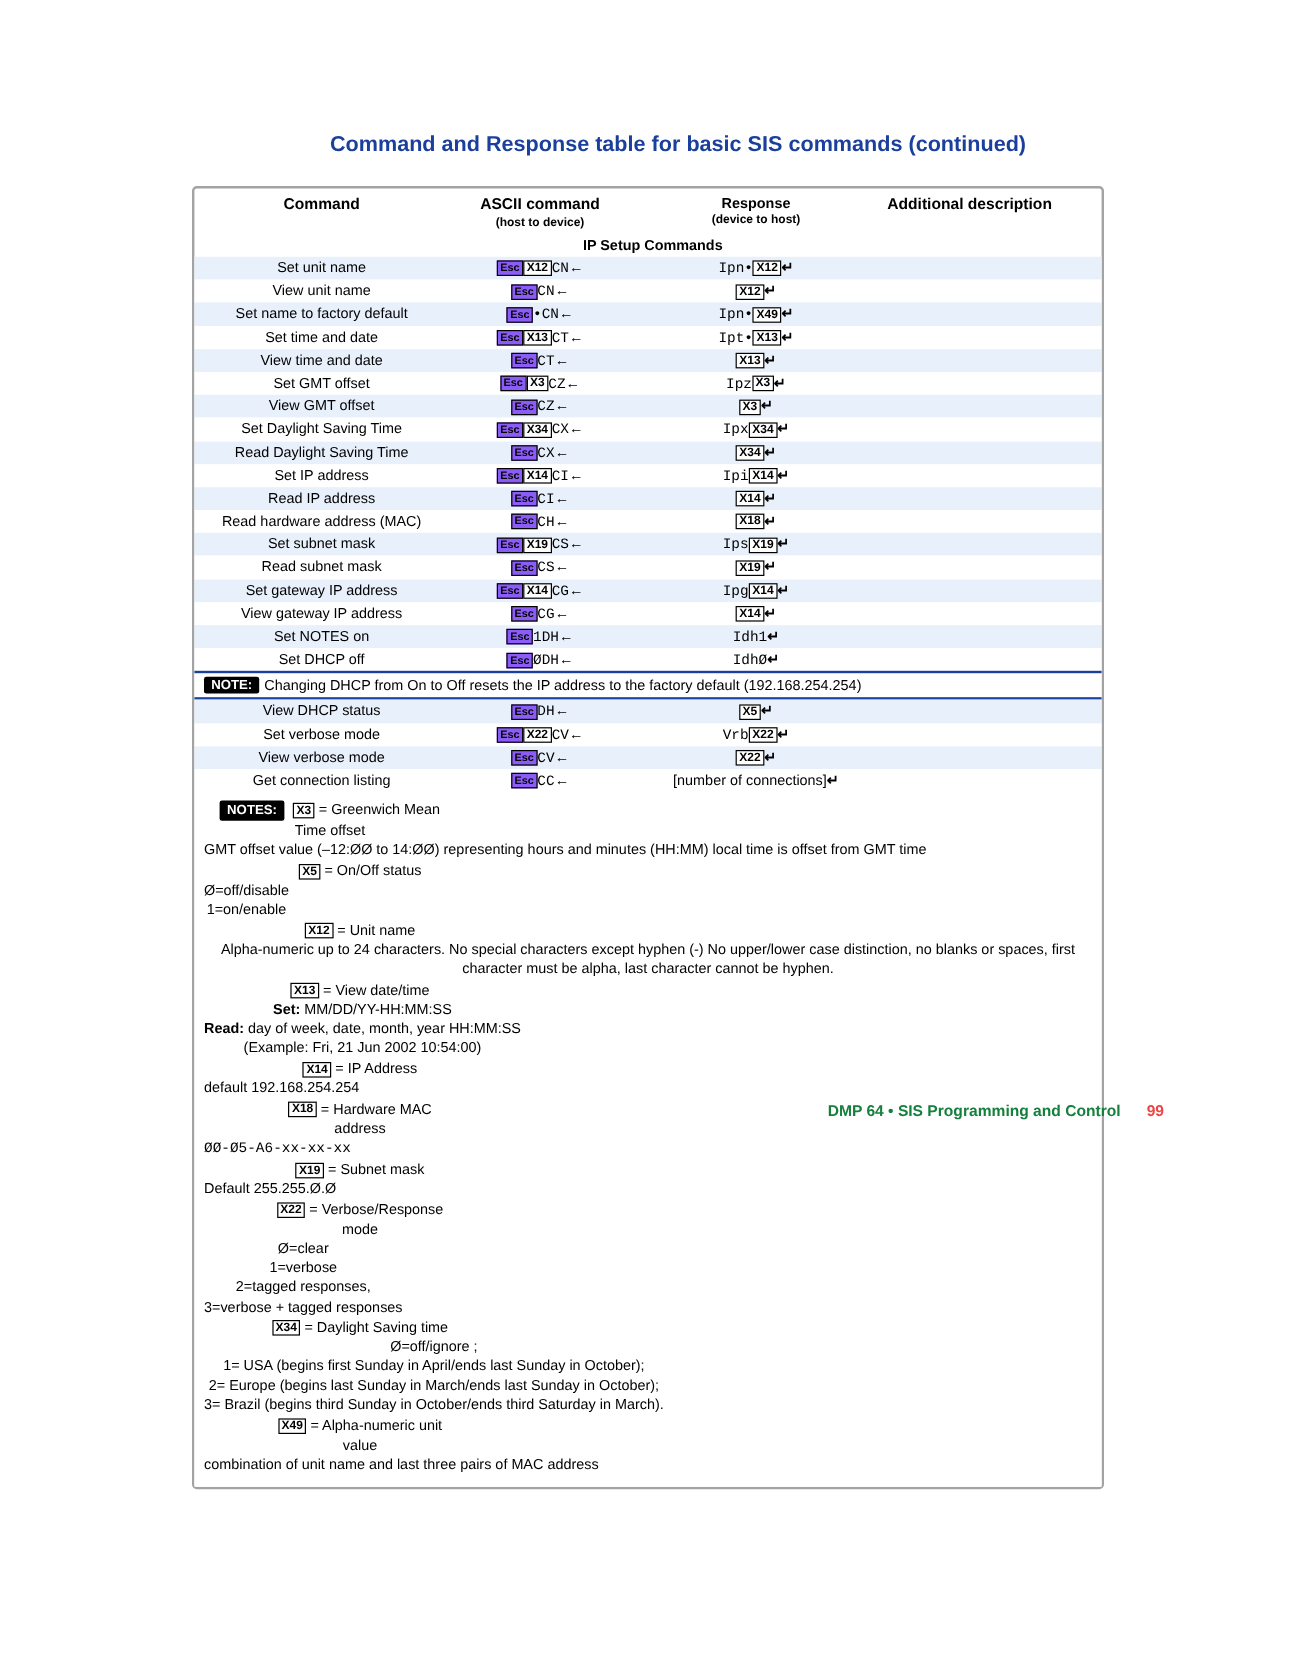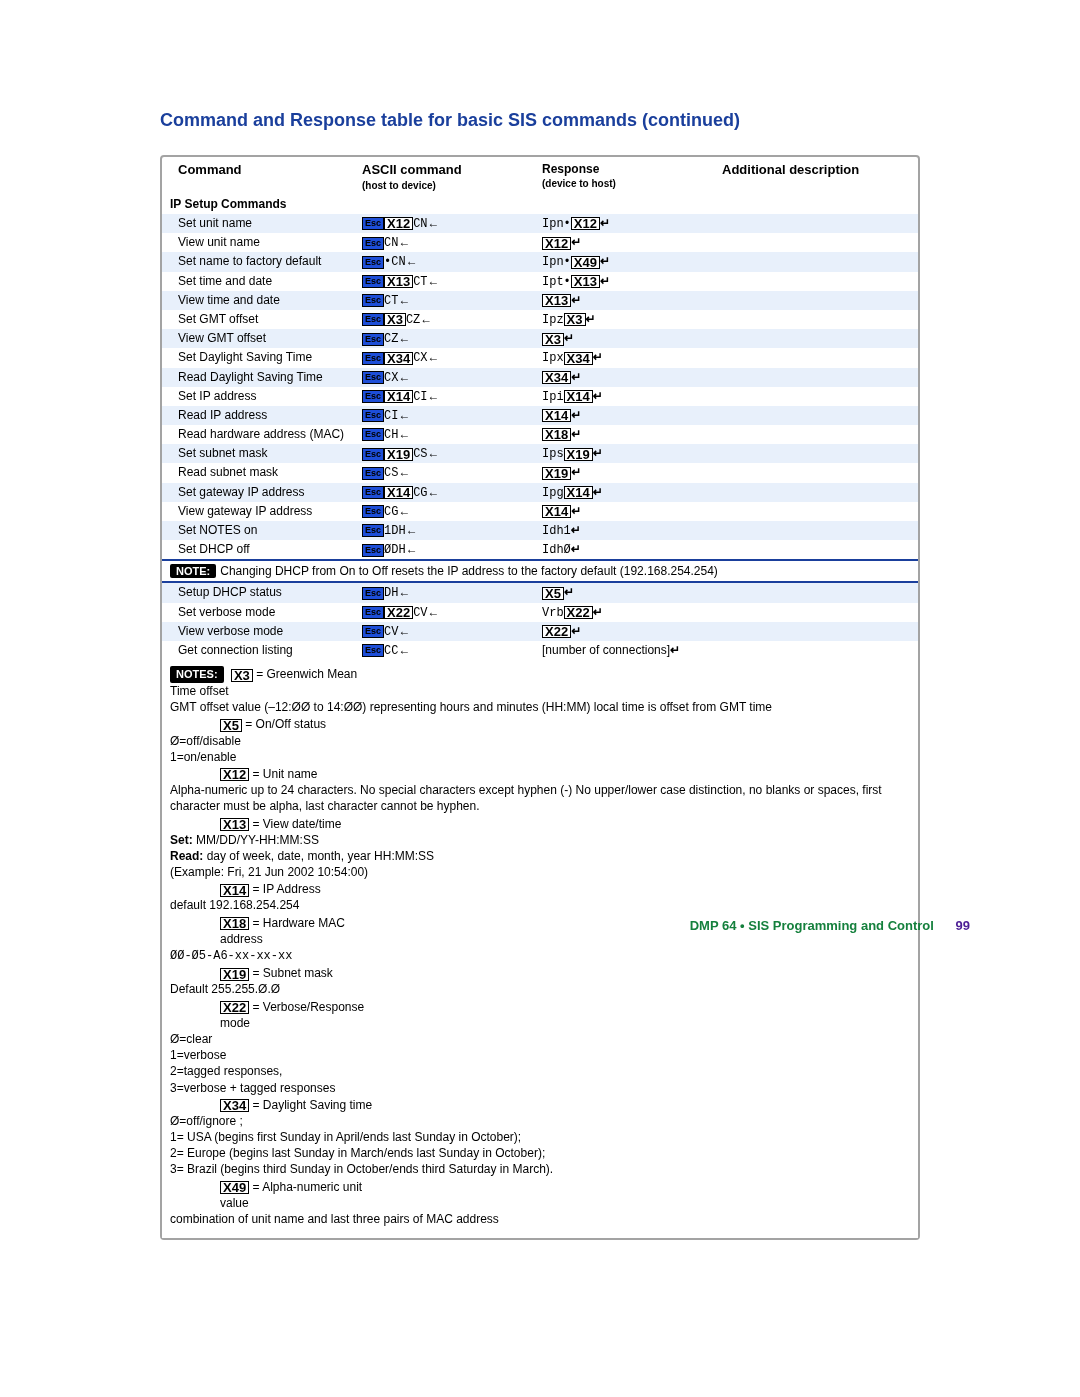--- a/index.html
+++ b/index.html
@@ -1,44 +1,44 @@
 <!DOCTYPE html>
 <html><head>
 <meta charset="utf-8">
 <style>
   * { box-sizing: border-box; margin: 0; padding: 0; }
   html, body { width: 1080px; height: 1397px; background: #ffffff; font-family: Helvetica, Arial, sans-serif; color: #000; }
-  .page { padding: 110px 110px 40px 160px; width: 1080px; height: 1003px; position: relative; }
+  .page { padding: 110px 110px 40px 160px; width: 1080px; height: 1003px; position: relative; text-align: center; }
   .title { color: #1a3f9c; font-weight: bold; font-size: 18px; margin-bottom: 24px; }
   .table-wrap { border: 2px solid #a3a3a3; border-radius: 4px; width: 760px; }
   .row { display: flex; align-items: flex-start; font-size: 12px; line-height: 1.35; padding: 1px 0; }
   .row.head { font-weight: bold; font-size: 13px; padding: 4px 0 2px 0; }
   .row.head .sub { font-size: 10px; font-weight: bold; display: block; }
   .col1 { width: 200px; padding-left: 16px; padding-right: 4px; }
   .col2 { width: 180px; padding-right: 4px; }
   .col3 { width: 180px; padding-right: 4px; font-family: "Courier New", monospace; font-size: 12px; }
   .col4 { width: 180px; padding-right: 8px; }
   .section-hdr { font-weight: bold; font-size: 12px; padding: 3px 0 3px 8px; }
   .stripe-even { background: #e8f0fb; }
   .stripe-odd { background: #ffffff; }
-  .esc { display: inline-block; border: 1px solid #000; font-size: 9px; font-weight: bold; padding: 0 2px; line-height: 11px; background: #1d4ed8; color:#000; font-family: Helvetica, Arial, sans-serif; vertical-align: middle; }
-  .xbox { display: inline-block; border: 1px solid #000; font-size: 13px; font-weight: bold; padding: 0 2px; line-height: 11px; background: #fff; color:#000; font-family: Helvetica, Arial, sans-serif; vertical-align: middle; }
+  .esc { display: inline-block; border: 1px solid #000; font-size: 9px; font-weight: bold; padding: 0 2px; line-height: 11px; background: #8b5cf6; color:#000; font-family: Helvetica, Arial, sans-serif; vertical-align: middle; }
+  .xbox { display: inline-block; border: 1px solid #000; font-size: 10px; font-weight: bold; padding: 0 2px; line-height: 11px; background: #fff; color:#000; font-family: Helvetica, Arial, sans-serif; vertical-align: middle; }
   .arrow-l { font-family: Arial; font-weight: bold; }
   .ret { font-family: Arial; font-weight: bold; }
   .mono { font-family: "Courier New", monospace; }
   .note-row { border-top: 2px solid #1a3f9c; border-bottom: 2px solid #1a3f9c; padding: 3px 8px; font-size: 12px; display:flex; align-items:flex-start; background:#fff; }
   .note-label { background: #000; color: #fff; font-weight: bold; font-size: 11px; padding: 1px 6px; border-radius: 2px; margin-right: 4px; display:inline-block; }
   .notes-block { padding: 6px 8px 10px 8px; font-size: 12px; line-height:1.35; background:#fff; }
   .notes-block .nr { display:flex; align-items:flex-start; margin-bottom:1px;flex-direction:column; }
   .notes-block .keycol { width: 210px; padding-left: 50px; flex-shrink:0; }
   .notes-block .valcol { flex:1; }
   .bold { font-weight: bold; }
   .footer { position: absolute; bottom: 70px; right: 110px; font-size: 13px; font-weight: bold; }
   .footer .blue { color: #15803d; }
-  .footer .orange { color: #4c1d95; }
+  .footer .orange { color: #ef4444; }
 </style>
 </head>
 <body>
 
 <div class="page">
   <div class="title">Command and Response table for basic SIS commands (continued)</div>
 
   <div class="table-wrap">
 
     <div class="row head">
@@ -167,21 +167,21 @@
         </div>
       </div>
 
     <div class="note-row">
       <span class="note-label">NOTE:</span>
       <span>Changing DHCP from On to Off resets the IP address to the factory default (192.168.254.254)</span>
     </div>
 
     <div id="rows2">
         <div class="row stripe-even">
-          <div class="col1">Setup DHCP status</div>
+          <div class="col1">View DHCP status</div>
           <div class="col2 mono"><span class="esc">Esc</span><span>DH</span><span class="arrow-l">←</span></div>
           <div class="col3"><span class="xbox">X5</span><span class="ret">↵</span></div>
           <div class="col4"></div>
         </div>
         <div class="row stripe-odd">
           <div class="col1">Set verbose mode</div>
           <div class="col2 mono"><span class="esc">Esc</span><span class="xbox">X22</span><span>CV</span><span class="arrow-l">←</span></div>
           <div class="col3"><span>Vrb</span><span class="xbox">X22</span><span class="ret">↵</span></div>
           <div class="col4"></div>
         </div>

